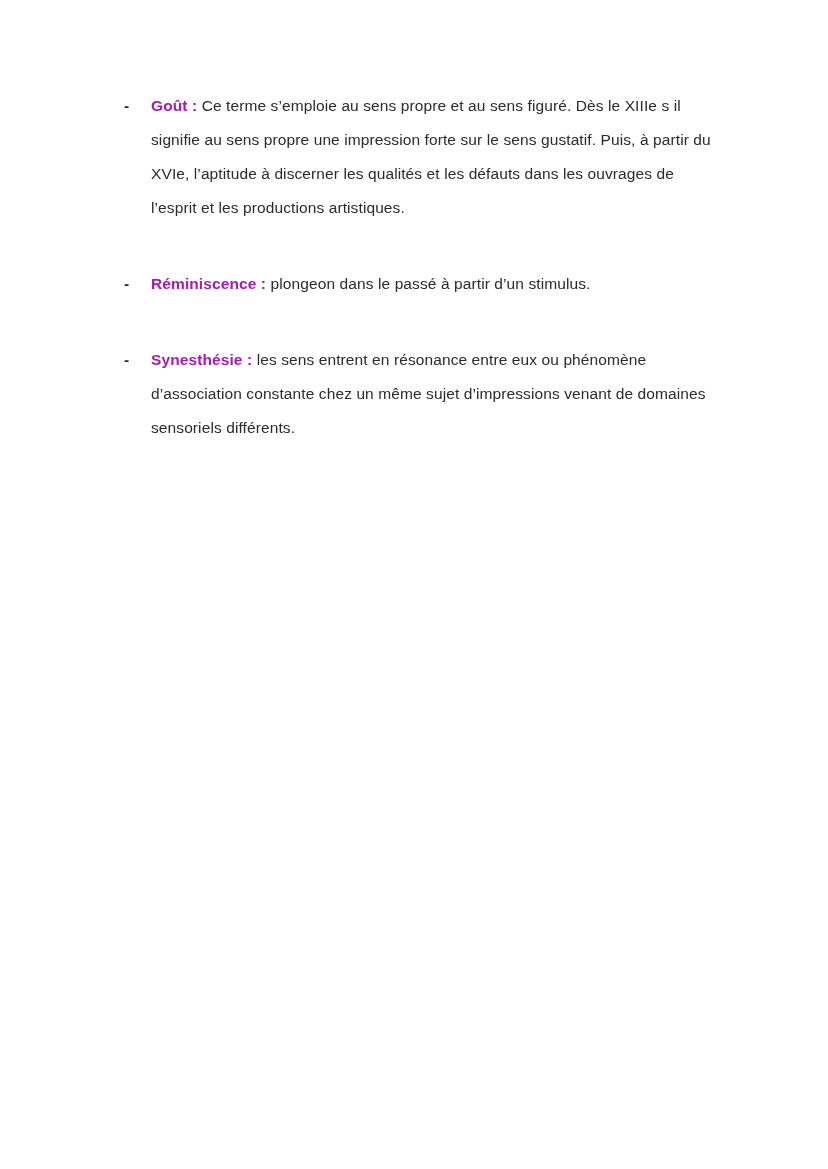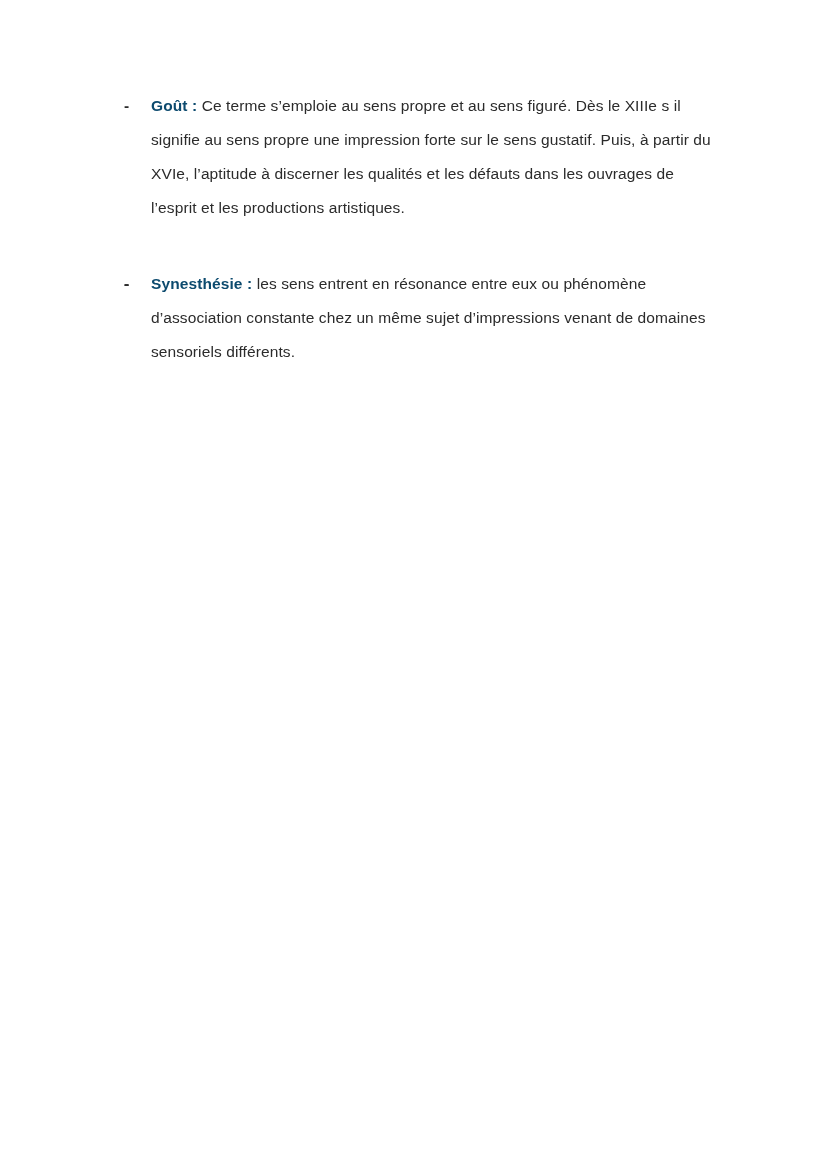--- a/index.html
+++ b/index.html
@@ -36,40 +36,41 @@
     margin-bottom: 0;
   }
   .marker {
     position: absolute;
     left: 0;
     top: 0;
     font-weight: 700;
   }
   .term {
     font-weight: 700;
-    color: #0c4a6e;
+    color: #a21caf;
   }
   .def-text {
     margin: 0;
     display: inline;
   }
 </style>
 </head>
 <body>
 
 <div class="page">
   <ul class="def-list">
 
     <li class="def-item">
       <span class="marker">-</span>
       <p class="def-text"><strong class="term">Goût :</strong> <span>Ce terme s’emploie au sens propre et au sens figuré. Dès le XIIIe s il signifie au sens propre une impression forte sur le sens gustatif. Puis, à partir du XVIe, l’aptitude à discerner les qualités et les défauts dans les ouvrages de l’esprit et les productions artistiques.</span></p>
     </li>
 
     <li class="def-item">
       <span class="marker">-</span>
+      <p class="def-text"><strong class="term">Réminiscence :</strong> <span>plongeon dans le passé à partir d’un stimulus.</span></p>
     </li>
 
     <li class="def-item">
       <span class="marker">-</span>
       <p class="def-text"><strong class="term">Synesthésie :</strong> <span>les sens entrent en résonance entre eux ou phénomène d’association constante chez un même sujet d’impressions venant de domaines sensoriels différents.</span></p>
     </li>
 
   </ul>
 </div>
 

